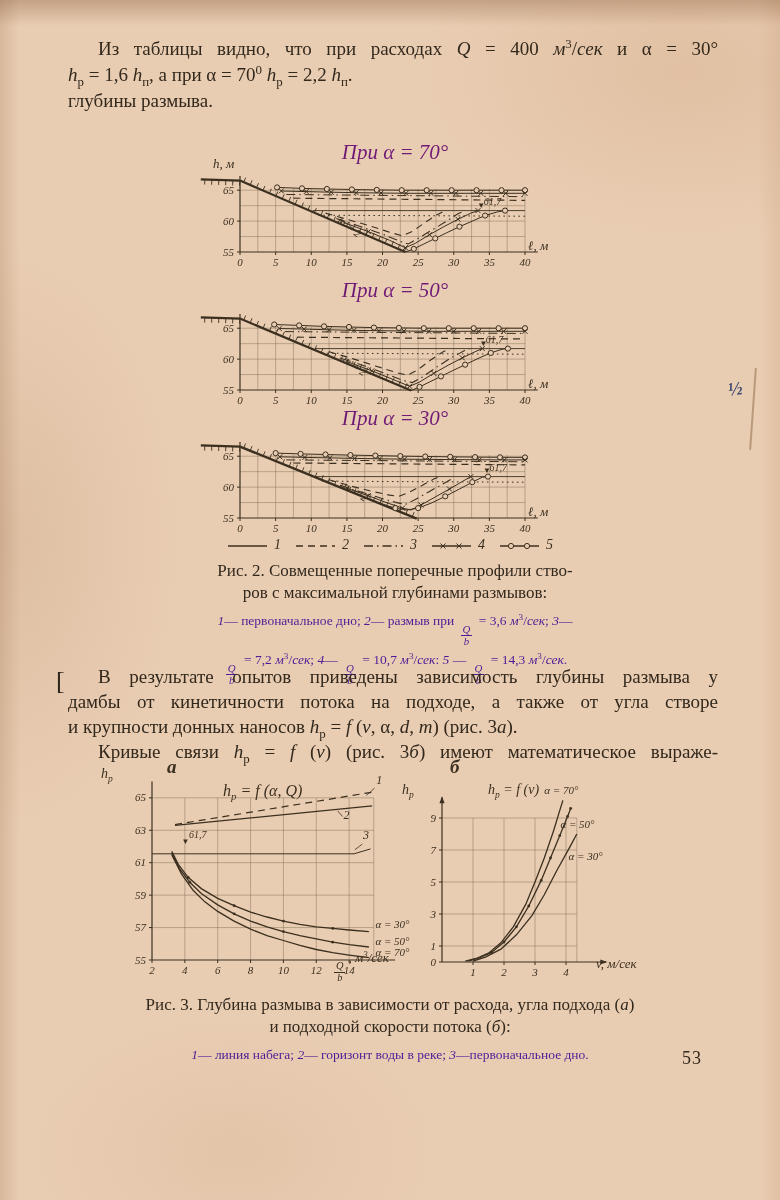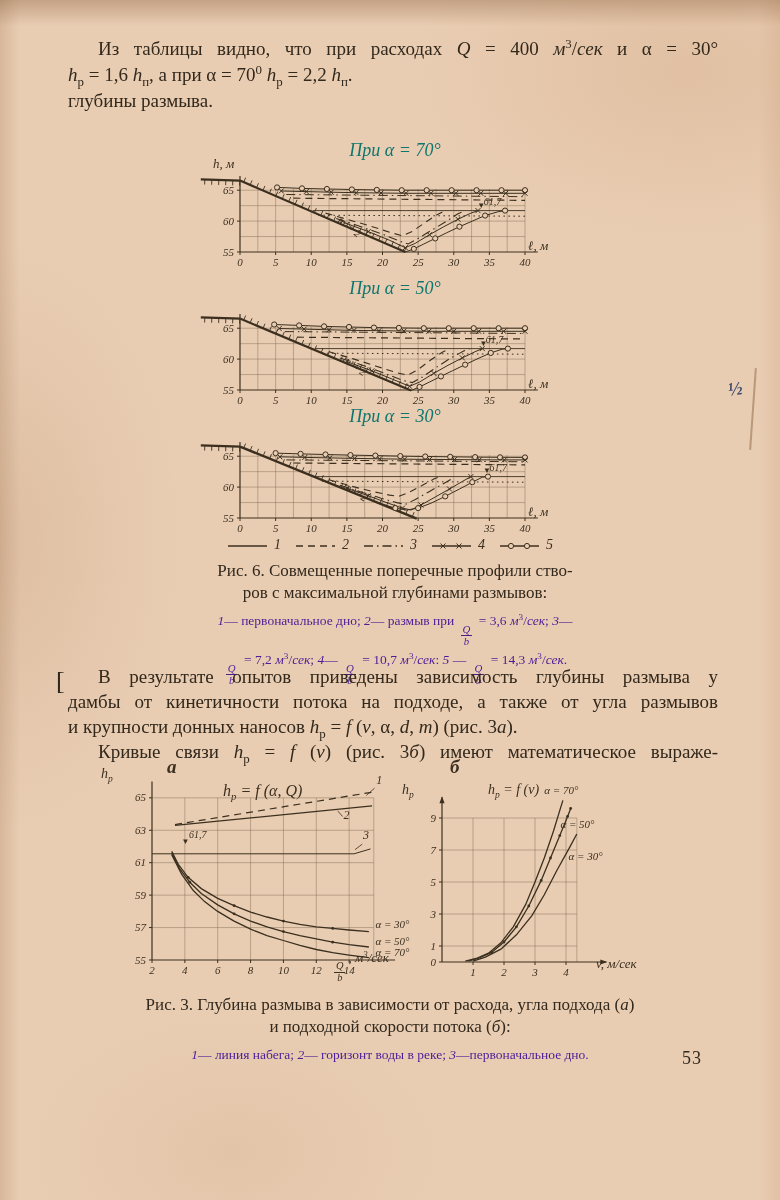--- a/index.html
+++ b/index.html
@@ -24,21 +24,21 @@
   em{font-style:italic;}
   sup,sub{font-size:68%;line-height:0;}
   .frac{display:inline-flex;flex-direction:column;align-items:center;vertical-align:-0.7em;line-height:1.05;font-size:0.8em;margin:0 2px;}
   .frac .n{padding:0 3px;}
   .frac .d{border-top:1px solid currentColor;padding:0 3px;}
   .cap{font-size:17px;line-height:22px;text-align:center;}
   .capsm{font-size:13.5px;line-height:26px;text-align:center;color:#4c1d95;}
   .chart{position:absolute;}
   .chart-svg{position:absolute;left:0;overflow:visible;}
   .ctitle{position:absolute;top:2px;left:40px;right:20px;text-align:center;
-          font-style:italic;font-size:18px;color:#0f766e;}
+          font-style:italic;font-size:21px;color:#701a75;}
   .axlab{position:absolute;font-style:italic;font-size:13px;color:#3b2f1f;white-space:nowrap;}
   .figlet{position:absolute;font-style:italic;font-weight:bold;font-size:19px;color:#3b2f1f;}
   .leg-row{display:flex;gap:14px;align-items:center;justify-content:center;}
   .leg-item{display:inline-flex;align-items:center;gap:3px;font-style:italic;font-size:14px;color:#3b2f1f;}
   .pagenum{font-size:18px;letter-spacing:1px;}
   .bluemark{font-size:19px;font-weight:bold;font-style:italic;color:#2e3d6b;
             transform:rotate(-8deg);opacity:.92;}
   .pencil{width:2px;height:82px;background:rgba(146,112,74,.55);transform:rotate(4deg);}
   .bracket{font-size:26px;color:#2f261b;}
 </style>
@@ -480,42 +480,42 @@
       <svg width="44" height="14" viewBox="0 0 44 14">
         <line x1="1" y1="8" x2="40" y2="8" stroke="#3b2f1f" stroke-width="1.4"></line>
         <circle cx="12" cy="8" r="2.6" fill="#e9cdb3" stroke="#3b2f1f" stroke-width="1"></circle>
         <circle cx="28" cy="8" r="2.6" fill="#e9cdb3" stroke="#3b2f1f" stroke-width="1"></circle>
       </svg>
       <span>5</span>
     </span>
   </div>
 
 <div class="abs" style="left:160px;top:560px;width:470px;">
-  <div class="cap">Рис. 6. Совмещенные поперечные профили ство-</div>
+  <div class="cap">Рис. 2. Совмещенные поперечные профили ство-</div>
   <div class="cap">ров с максимальной глубинами размывов:</div>
   <div class="capsm" style="margin-top:4px"><em>1</em>— первоначальное дно; <em>2</em>— размыв при <span class="frac">
         <span class="n"><em>Q</em></span>
         <span class="d"><em>b</em></span>
       </span> = 3,6 <em>м</em><sup>3</sup>/<em>сек</em>; <em>3</em>—</div>
   <div class="capsm"><span class="frac">
         <span class="n"><em>Q</em></span>
         <span class="d"><em>b</em></span>
       </span> = 7,2  <em>м</em><sup>3</sup>/<em>сек</em>;  <em>4</em>— <span class="frac">
         <span class="n"><em>Q</em></span>
         <span class="d"><em>b</em></span>
       </span> = 10,7 <em>м</em><sup>3</sup>/<em>сек</em>: <em>5</em> — <span class="frac">
         <span class="n"><em>Q</em></span>
         <span class="d"><em>b</em></span>
       </span> = 14,3 <em>м</em><sup>3</sup>/<em>сек</em>.</div>
 </div>
 
 <span class="abs bracket" style="left:56px;top:666px">[</span>
 <div class="abs p2" style="left:68px;top:664px;width:650px;">
   <div class="tline just ind">В результате опытов приведены зависимость глубины размыва у</div>
-  <div class="tline just">дамбы от кинетичности потока на подходе, а также от угла размывов</div>
+  <div class="tline just">дамбы от кинетичности потока на подходе, а также от угла створе</div>
   <div class="tline">и крупности донных наносов <em>h</em><sub>р</sub> = <em>f</em> (<em>v</em>, α, <em>d</em>, <em>m</em>) (рис. 3<em>а</em>).</div>
   <div class="tline just ind">Кривые связи <em>h</em><sub>р</sub> = <em>f</em> (<em>v</em>) (рис. 3<em>б</em>) имеют математическое выраже-</div>
 </div>
 
 <div class="chart" style="left:75px;top:756px;width:345px;height:240px">
   <div class="figlet" style="left:92px;top:0px">а</div>
   <div class="axlab" style="left:26px;top:10px;font-size:14px"><em>h</em><sub>р</sub></div>
   <div class="axlab" style="left:148px;top:26px;font-size:16px"><em>h</em><sub>р</sub> = <em>f</em> (α, <em>Q</em>)</div>
   <div class="axlab" style="left:256px;top:194px"><span class="frac">
         <span class="n"><em>Q</em></span>

